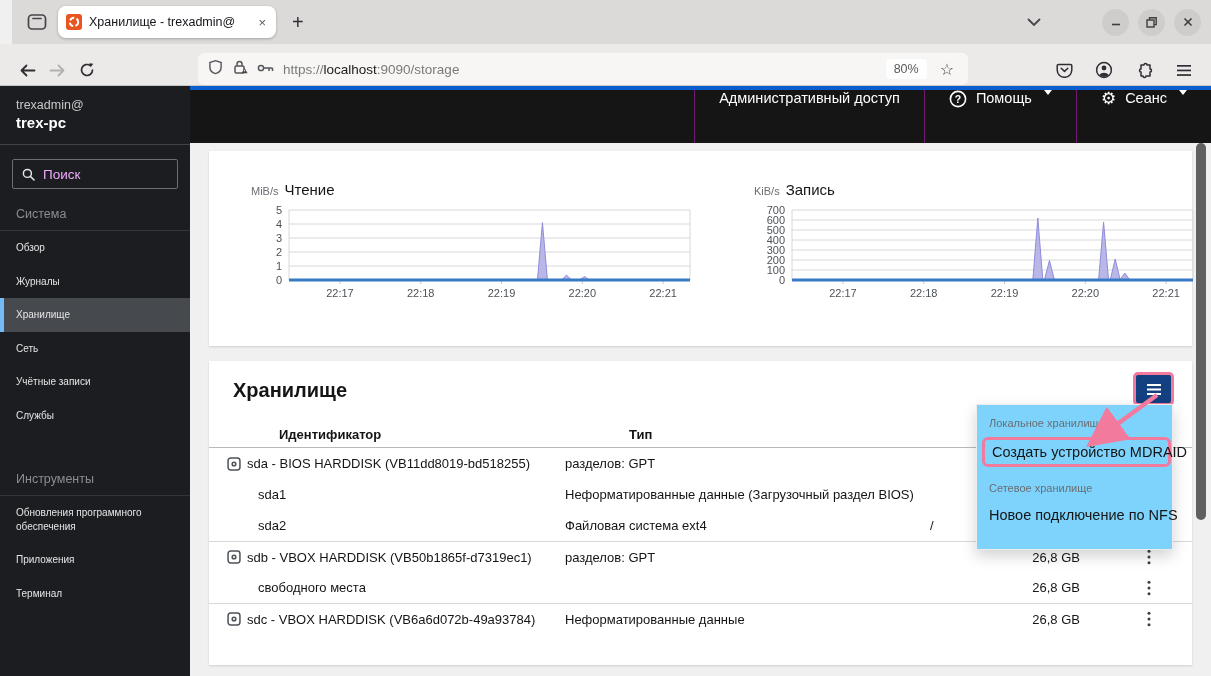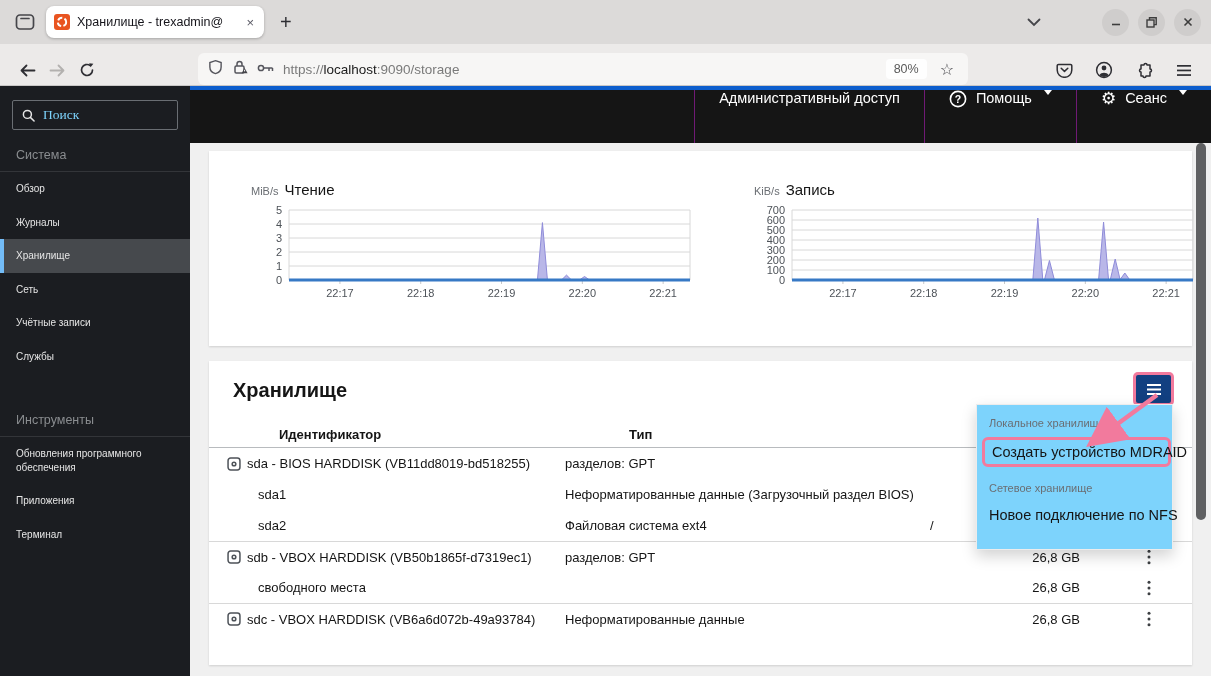--- a/index.html
+++ b/index.html
@@ -4,21 +4,21 @@
 <style>
   :root{
     --accent-blue:#0d5ecd; --nav-active:#73bcf7; --btn-blue:#124081;
     --spike:#b9b7e8; --spike-edge:#8f8cd9; --baseline:#3779c5; --annot:#f27a9d;
   }
   *{box-sizing:border-box; margin:0; padding:0;}
   body{font-family:"Liberation Sans",sans-serif; background:#888;}
   .screen{width:1211px;height:676px;position:relative;overflow:hidden;background:#f0f0f0;}
 
   
-  .tabbar{height:44px;background:#dcdad9;display:flex;align-items:center;padding:0 10px;position:relative;}
+  .tabbar{height:44px;background:#dcdad9;display:flex;align-items:center;padding:0 10px;position:relative;margin-left:12px;}
   .ffview{width:30px;height:30px;border-radius:6px;display:flex;align-items:center;justify-content:center;margin-right:6px;}
   .tab{width:218px;height:32px;background:#fff;border-radius:8px;box-shadow:0 1px 3px rgba(0,0,0,.25);display:flex;align-items:center;padding:0 8px;gap:7px;}
   .favicon{width:16px;height:16px;background:#e95420;border-radius:3px;flex:0 0 16px;display:flex;align-items:center;justify-content:center;}
   .tab-title{font-size:12.5px;color:#15141a;white-space:nowrap;overflow:hidden;text-overflow:ellipsis;flex:1;}
   .tab-close{font-size:13px;color:#5b5b66;padding:0 2px;cursor:default;}
   .newtab{font-size:20px;color:#2e2e33;margin-left:16px;font-weight:400;}
   .tab-right{position:absolute;right:10px;top:0;height:44px;display:flex;align-items:center;gap:9px;}
   .tabs-chevron{margin-right:52px;}
   .winbtn{width:27px;height:27px;border-radius:50%;background:#cfcdcc;display:flex;align-items:center;justify-content:center;}
   .navbar{height:42px;background:#eceae9;display:flex;align-items:flex-end;padding:0 12px;border-bottom:1px solid #c9c7c6;}
@@ -30,21 +30,21 @@
   .star{font-size:16px;color:#45454a;padding:0 4px;}
   .nav-right{margin-left:auto;display:flex;align-items:center;gap:10px;}
 
   
   .page{display:flex;height:590px;}
   .sidebar{width:190px;background:#1b1d21;flex:0 0 190px;color:#f0f0f0;overflow:hidden;}
   .sb-head{padding:12px 16px 13px;border-bottom:1px solid #404347;}
   .sb-user{font-size:12.5px;color:#c8c8c8;}
   .sb-host{font-size:15px;font-weight:bold;color:#fff;margin-top:2px;}
   .sb-search{margin:14px 12px 4px;height:30px;border:1px solid #6a6e73;border-radius:2px;display:flex;align-items:center;padding:0 9px;gap:8px;background:#1b1d21;}
-  .sb-search span{font-size:13.5px;color:#7dd3fc;font-family:Liberation Serif, serif;}
+  .sb-search span{font-size:13.5px;color:#f0abfc;}
   .sb-section-label{font-size:12.5px;color:#8a8d90;padding:14px 16px 9px;border-bottom:1px solid #333539;}
   .sb-item{font-size:10px;color:#e5e5e5;padding:10px 16px;cursor:default;line-height:1.35;}
   .sb-item.active{background:#46494d;border-left:4px solid var(--nav-active);padding-left:12px;}
   .sb-gap{height:26px;}
 
   .main{flex:1;position:relative;background:#f0f0f0;overflow:hidden;}
   .masthead{height:57px;background:#151515;border-top:4px solid var(--accent-blue);display:flex;justify-content:flex-end;color:#fff;}
   .mh-item{display:flex;align-items:flex-start;gap:9px;padding:0 24px;border-left:1px solid #701a75;font-size:14.5px;cursor:default;}
   .caret{width:0;height:0;border-left:4.5px solid transparent;border-right:4.5px solid transparent;border-top:5px solid #fff;margin-left:3px;}
   .gear{font-size:17px;line-height:1;}
@@ -205,20 +205,24 @@
             <rect x="1" y="1" width="14" height="1.7" fill="#2e2e33"></rect>
             <rect x="1" y="5.6" width="14" height="1.7" fill="#2e2e33"></rect>
             <rect x="1" y="10.2" width="14" height="1.7" fill="#2e2e33"></rect>
           </svg>
       </span>
     </div>
   </div>
 
   <div class="page">
     <aside class="sidebar">
+      <div class="sb-head">
+        <div class="sb-user">trexadmin@</div>
+        <div class="sb-host">trex-pc</div>
+      </div>
       <div class="sb-search">
         <svg width="13" height="13" viewBox="0 0 14 14">
             <circle cx="5.8" cy="5.8" r="4.3" fill="none" stroke="#e6e6e6" stroke-width="1.6"></circle>
             <line x1="9" y1="9" x2="13" y2="13" stroke="#e6e6e6" stroke-width="1.6" stroke-linecap="round"></line>
           </svg>
         <span>Поиск</span>
       </div>
       <nav>
           <div class="sb-section-label">Система</div>
           <div class="sb-item">Обзор</div>

